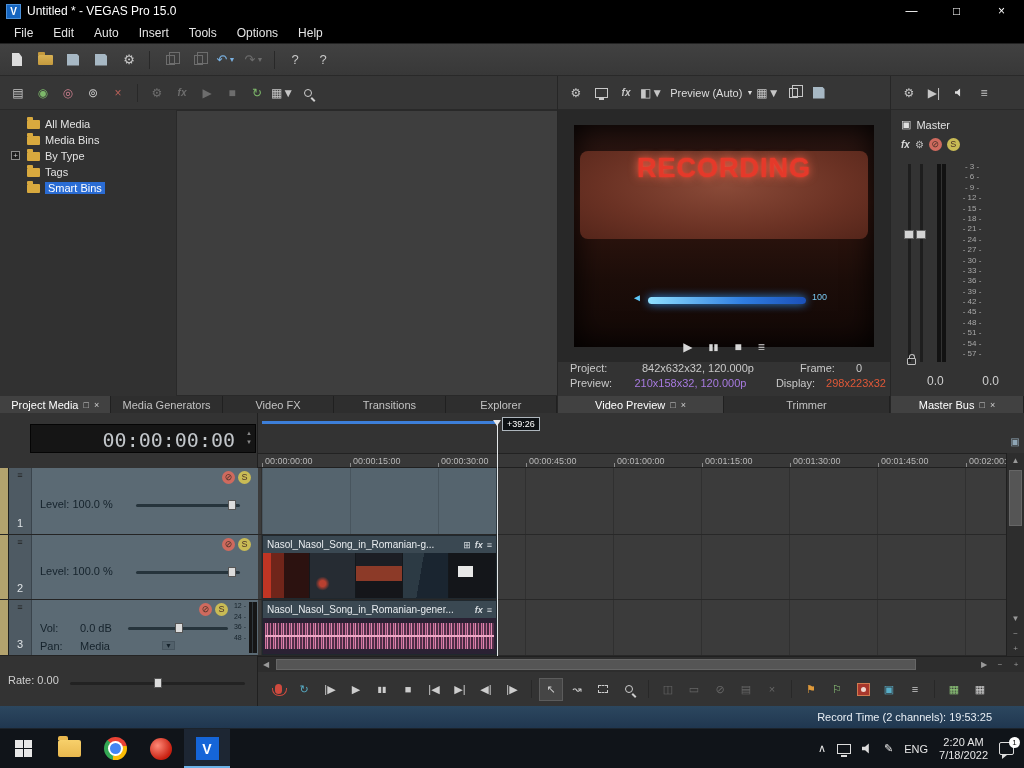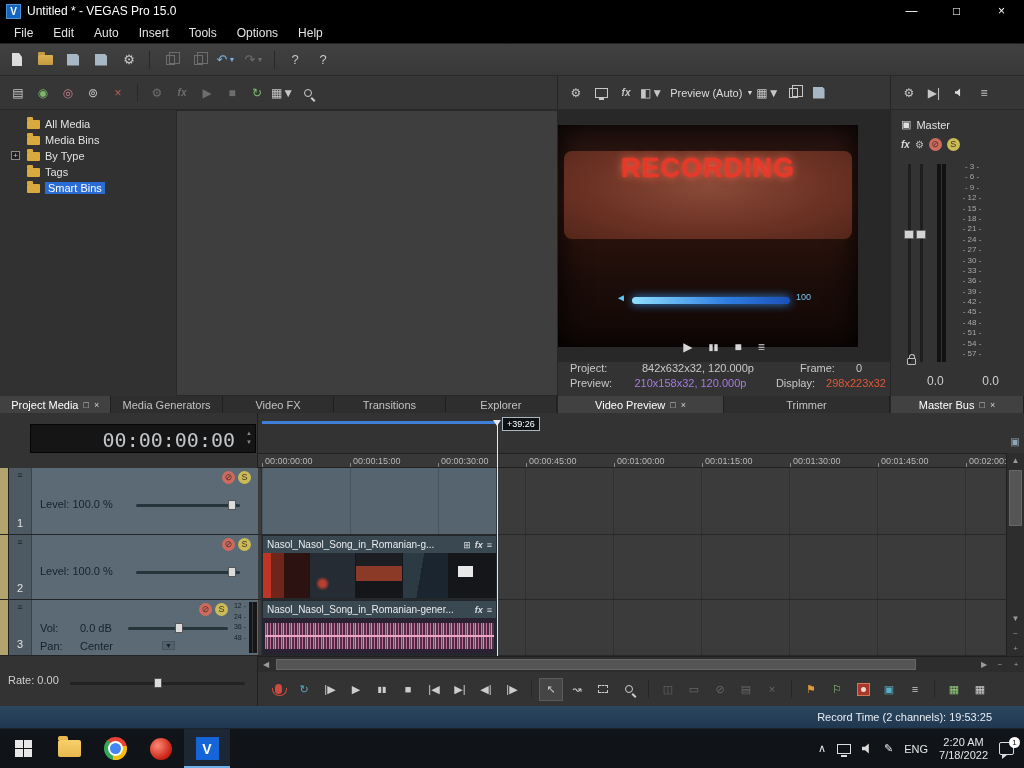--- a/index.html
+++ b/index.html
@@ -54,21 +54,21 @@
 .expander{position:absolute;left:11px;top:3px;width:9px;height:9px;border:1px solid #8a8a8a;background:#1e1e1e;color:#ccc;font-size:8px;line-height:7px;text-align:center}
 
 
 .tab-row{position:absolute;left:0;bottom:0;right:0;height:17px;background:#272727;display:flex;font-size:11px}
 .tab{flex:1;display:flex;align-items:center;justify-content:center;gap:5px;color:#c2c2c2;border-right:1px solid #202020;background:#2e2e2e;white-space:nowrap;overflow:hidden}
 .tab.active{background:#414141;color:#fff}
 .tab .ticon{font-size:9px;color:#cfcfcf}
 
 
 .pv-mode{display:flex;align-items:center;gap:4px;color:#ddd;font-size:11px;margin-left:4px}
-.pv-video{position:absolute;top:34px;left:0;right:0;height:252px;background:#282828;display:flex;align-items:center;}
+.pv-video{position:absolute;top:34px;left:0;right:0;height:252px;background:#282828;display:flex;align-items:center;justify-content:center}
 .video-frame{position:relative;width:300px;height:222px;background:linear-gradient(180deg,#241310 0%,#33160f 35%,#1c0d09 70%,#120806 100%);overflow:hidden;box-shadow:inset 0 0 30px #000}
 .sign-band{position:absolute;left:6px;right:6px;top:26px;height:88px;background:radial-gradient(ellipse at 50% 40%,#8a4a38 0%,#6b3224 60%,#54251a 100%);border-radius:8px}
 .rec-text{position:absolute;width:100%;text-align:center;top:28px;font-size:27px;font-weight:bold;letter-spacing:1px;color:#e5392a;text-shadow:0 0 10px #ff6a50,0 0 2px #ff2010}
 .blue-bar{position:absolute;left:74px;top:172px;width:158px;height:7px;border-radius:4px;background:linear-gradient(90deg,#8fe0ff,#2f7de0 60%,#1b50b8);box-shadow:0 0 10px #2f8de8}
 .blue-icon{position:absolute;left:58px;top:167px;color:#5fc8f8;font-size:10px}
 .bar-value{position:absolute;left:238px;top:167px;color:#79c9f2;font-size:9px}
 .pv-transport{position:absolute;top:258px;left:0;right:0;height:26px;display:flex;align-items:center;justify-content:center;gap:16px}
 .pv-tp{color:#d6d6d6;font-size:12px}
 .pv-info{position:absolute;top:285px;left:12px;right:4px;font-size:11px;line-height:15px;color:#c9c9c9}
 .pv-info .row{display:flex}
@@ -516,21 +516,21 @@
         <div class="trk-btns">
           <span class="cbtn mute">⊘</span>
           <span class="cbtn solo">S</span>
         </div>
         <span class="hlabel" style="left:8px;top:22px">Vol:</span>
         <span class="hlabel" style="left:48px;top:22px">0.0 dB</span>
         <div class="hslider" style="left:96px;width:100px;top:27px">
             <span class="handle" style="left:47%"></span>
           </div>
         <span class="hlabel" style="left:8px;top:40px">Pan:</span>
-        <span class="hlabel" style="left:48px;top:40px">Center</span>
+        <span class="hlabel" style="left:48px;top:40px">Media</span>
         <span class="pan-dd" style="left:130px;top:41px">▼</span>
         <div class="meter-scale">
             <span>12</span>
             <span>24</span>
             <span>36</span>
             <span>48</span>
           </div>
         <div class="trk-meter"></div>
       </div>
     </div>

